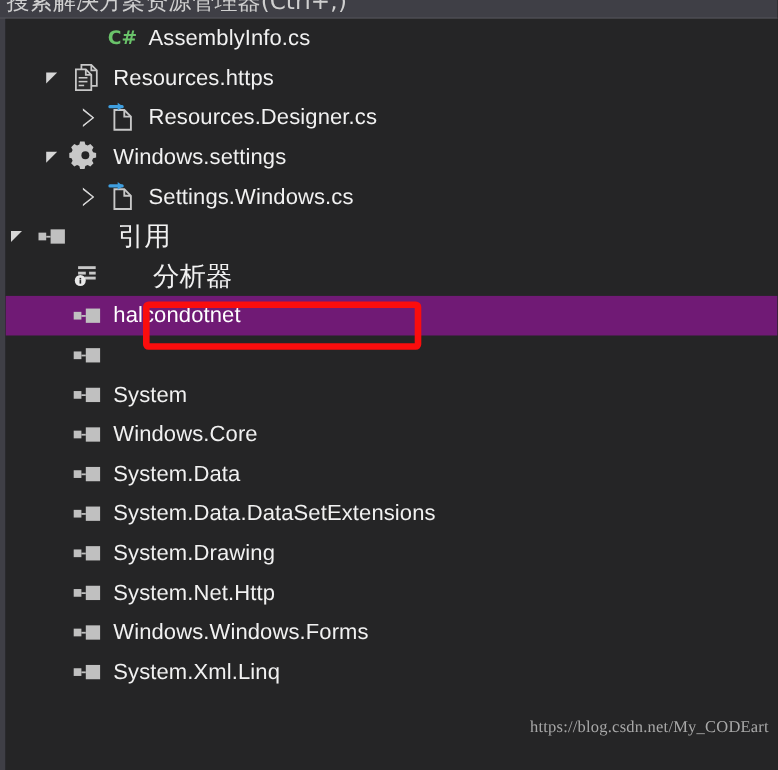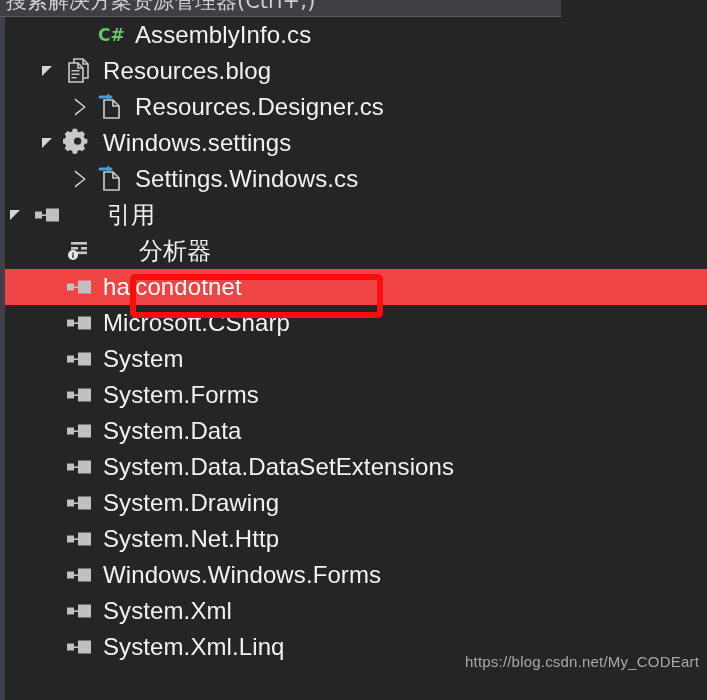--- a/index.html
+++ b/index.html
@@ -12,21 +12,21 @@
     background: #252526;
     font-family: "Liberation Sans", "DejaVu Sans", sans-serif;
     overflow: hidden;
     position: relative;
   }
 
   
   #search-header {
     position: absolute;
     left: 0; top: 0;
-    width: 561px;
+    width: 707px;
     height: 17px;
     background: #3f3f46;
     border-bottom: 1px solid #5a5a60;
     box-sizing: border-box;
     overflow: hidden;
   }
   #search-header .search-text {
     position: absolute;
     left: 6px;
     top: -12px;
@@ -57,24 +57,24 @@
   }
   .row {
     position: relative;
     height: 36px;
     display: flex;
     align-items: center;
     box-sizing: border-box;
     white-space: nowrap;
   }
   .row.selected {
-    background: #ef4444;
+    background: #701a75;
   }
   .row-label {
-    font-size: 24px;
+    font-size: 20px;
     line-height: 30px;
     color: #f1f1f1;
     letter-spacing: 0.1px;
   }
   .row.selected .row-label {
     color: #ffffff;
   }
   .row-label.cjk {
     font-family: "DejaVu Sans", "Liberation Sans", sans-serif;
     font-size: 24px;
@@ -157,21 +157,21 @@
     pointer-events: none;
   }
 
   
   #watermark {
     position: absolute;
     right: 8px;
     bottom: 30px;
     font-size: 15px;
     color: #a8a8a8;
-    font-family: Liberation Sans, sans-serif;
+    font-family: Liberation Serif, serif;
     letter-spacing: 0.2px;
   }
 </style>
 </head>
 <body>
 
 <div id="search-header">
   <div class="search-text">搜索解决方案资源管理器(Ctrl+;)</div>
 </div>
 
@@ -189,21 +189,21 @@
         <svg width="34" height="30" viewBox="0 0 34 30">
           <path d="M11 3 h9 l5 5 v14 h-14 z" fill="none" stroke="#c8c8c8" stroke-width="1.6"></path>
           <path d="M20 3 v5 h5" fill="none" stroke="#c8c8c8" stroke-width="1.6"></path>
           <path d="M6 7 h9 l5 5 v14 h-14 z" fill="#2b2b2c" stroke="#c8c8c8" stroke-width="1.6"></path>
           <path d="M15 7 v5 h5" fill="none" stroke="#c8c8c8" stroke-width="1.6"></path>
           <rect x="8.5" y="14" width="8" height="1.4" fill="#c8c8c8"></rect>
           <rect x="8.5" y="17.5" width="8" height="1.4" fill="#c8c8c8"></rect>
           <rect x="8.5" y="21" width="5" height="1.4" fill="#c8c8c8"></rect>
         </svg>
       </span>
-      <span class="row-label">Resources.blog</span>
+      <span class="row-label">Resources.https</span>
     </div>
     <div class="row ind-2">
       <span class="expander collapsed"></span>
       <span class="icon">
         <svg width="34" height="30" viewBox="0 0 34 30">
           <path d="M9 8 h9 l6 6 v12 h-15 z" fill="none" stroke="#c8c8c8" stroke-width="1.7"></path>
           <path d="M18 8 v6 h6" fill="none" stroke="#c8c8c8" stroke-width="1.7"></path>
           <path d="M5 5 h11" stroke="#3f9fe0" stroke-width="3" stroke-linecap="round"></path>
           <path d="M12 1.5 l5 3.5 l-5 3.5 z" fill="#3f9fe0"></path>
         </svg>
@@ -273,21 +273,20 @@
     </div>
     <div class="row ind-1">
       <span class="expander none"></span>
       <span class="icon">
         <svg width="34" height="30" viewBox="0 0 34 30">
           <rect x="4" y="11.5" width="7" height="7" fill="#c0c0c0"></rect>
           <rect x="11" y="14.4" width="4" height="1.6" fill="#c0c0c0"></rect>
           <rect x="15" y="8.5" width="13" height="13" fill="#c0c0c0"></rect>
         </svg>
       </span>
-      <span class="row-label">Microsoft.CSharp</span>
     </div>
     <div class="row ind-1">
       <span class="expander none"></span>
       <span class="icon">
         <svg width="34" height="30" viewBox="0 0 34 30">
           <rect x="4" y="11.5" width="7" height="7" fill="#c0c0c0"></rect>
           <rect x="11" y="14.4" width="4" height="1.6" fill="#c0c0c0"></rect>
           <rect x="15" y="8.5" width="13" height="13" fill="#c0c0c0"></rect>
         </svg>
       </span>
@@ -295,21 +294,21 @@
     </div>
     <div class="row ind-1">
       <span class="expander none"></span>
       <span class="icon">
         <svg width="34" height="30" viewBox="0 0 34 30">
           <rect x="4" y="11.5" width="7" height="7" fill="#c0c0c0"></rect>
           <rect x="11" y="14.4" width="4" height="1.6" fill="#c0c0c0"></rect>
           <rect x="15" y="8.5" width="13" height="13" fill="#c0c0c0"></rect>
         </svg>
       </span>
-      <span class="row-label">System.Forms</span>
+      <span class="row-label">Windows.Core</span>
     </div>
     <div class="row ind-1">
       <span class="expander none"></span>
       <span class="icon">
         <svg width="34" height="30" viewBox="0 0 34 30">
           <rect x="4" y="11.5" width="7" height="7" fill="#c0c0c0"></rect>
           <rect x="11" y="14.4" width="4" height="1.6" fill="#c0c0c0"></rect>
           <rect x="15" y="8.5" width="13" height="13" fill="#c0c0c0"></rect>
         </svg>
       </span>
@@ -361,30 +360,19 @@
     </div>
     <div class="row ind-1">
       <span class="expander none"></span>
       <span class="icon">
         <svg width="34" height="30" viewBox="0 0 34 30">
           <rect x="4" y="11.5" width="7" height="7" fill="#c0c0c0"></rect>
           <rect x="11" y="14.4" width="4" height="1.6" fill="#c0c0c0"></rect>
           <rect x="15" y="8.5" width="13" height="13" fill="#c0c0c0"></rect>
         </svg>
       </span>
-      <span class="row-label">System.Xml</span>
-    </div>
-    <div class="row ind-1">
-      <span class="expander none"></span>
-      <span class="icon">
-        <svg width="34" height="30" viewBox="0 0 34 30">
-          <rect x="4" y="11.5" width="7" height="7" fill="#c0c0c0"></rect>
-          <rect x="11" y="14.4" width="4" height="1.6" fill="#c0c0c0"></rect>
-          <rect x="15" y="8.5" width="13" height="13" fill="#c0c0c0"></rect>
-        </svg>
-      </span>
       <span class="row-label">System.Xml.Linq</span>
     </div>
   </div>
 
 <div id="red-box"></div>
 
 <div id="watermark">https://blog.csdn.net/My_CODEart</div>
 
 </body></html>

